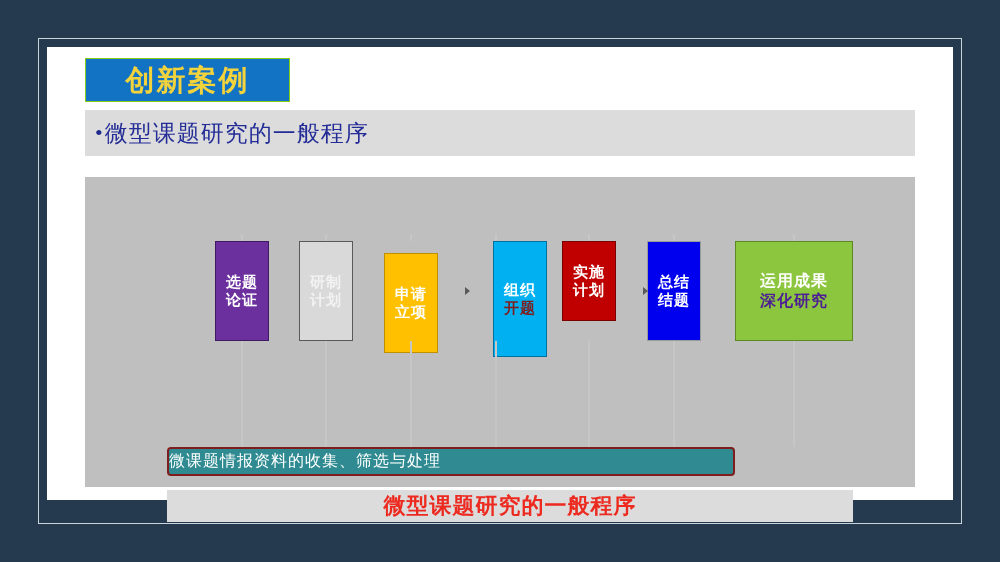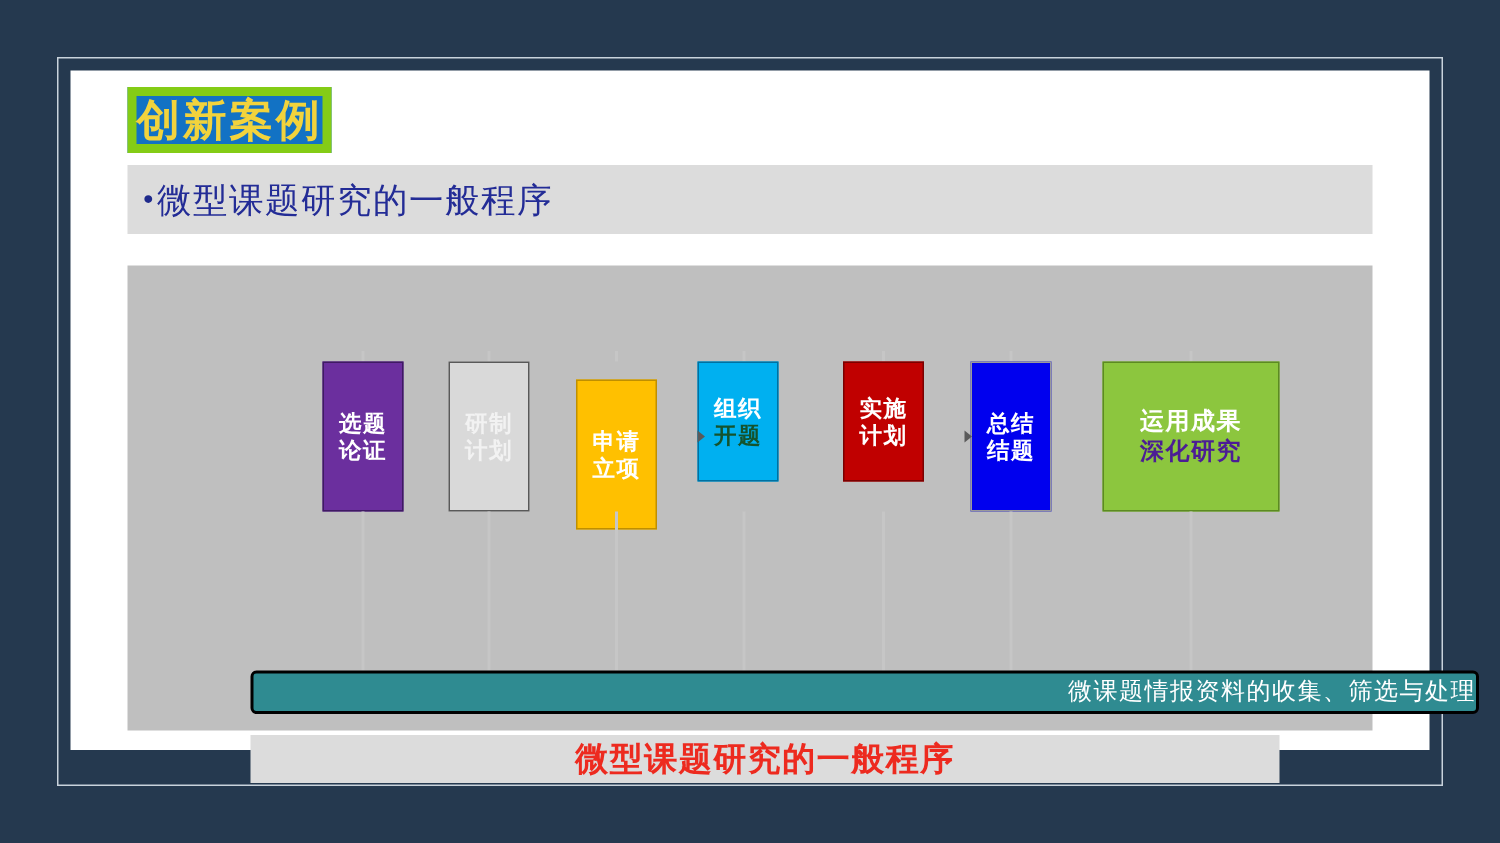--- a/index.html
+++ b/index.html
@@ -35,23 +35,23 @@
     left: 47px; top: 47px;
     width: 906px; height: 453px;
     background: #ffffff;
     box-sizing: border-box;
   }
 
   
   #title-chip {
     position: absolute;
     left: 38px; top: 11px;
-    width: 136px; height: 44px;
+    width: 205px; height: 44px;
     background: #1272c4;
-    border: 6px solid #84cc16;
+    border: 1px solid #84cc16;
     box-sizing: border-box;
     display: flex;
     align-items: center;
     justify-content: center;
   }
   #title-chip .title-text {
     color: #f2d33c;
     font-size: 29px;
     font-weight: bold;
     letter-spacing: 2px;
@@ -147,28 +147,28 @@
     width: 0; height: 0;
     border-top: 4px solid transparent;
     border-bottom: 4px solid transparent;
     border-left: 5px solid #5a5a5a;
   }
 
   
   #teal-bar {
     position: absolute;
     left: 82px; top: 270px;
-    width: 819px; height: 29px;
+    width: 568px; height: 29px;
     background: #2f8b91;
-    border: 2px solid #000000;
+    border: 2px solid #7f1d1d;
     border-radius: 4px;
     box-sizing: border-box;
     display: flex;
     align-items: center;
-    justify-content: flex-end;
+    justify-content: flex-start;
   }
   #teal-bar .teal-text {
     color: #ffffff;
     font-size: 16px;
     letter-spacing: 1px;
     font-family: "DejaVu Serif", "Liberation Serif", serif;
   }
 
   
   #caption-bar {
@@ -225,23 +225,23 @@
             <span class="step-line" style="color: rgb(255, 255, 255);">论证</span>
           </div>
           <div class="step-box" style="left: 214px; top: 64px; width: 54px; height: 100px; background: rgb(217, 217, 217); border: 1px solid rgb(89, 89, 89);">
             <span class="step-line" style="color: rgb(242, 242, 242);">研制</span>
             <span class="step-line" style="color: rgb(242, 242, 242);">计划</span>
           </div>
           <div class="step-box" style="left: 299px; top: 76px; width: 54px; height: 100px; background: rgb(255, 192, 0); border: 1px solid rgb(191, 143, 0);">
             <span class="step-line" style="color: rgb(255, 255, 255);">申请</span>
             <span class="step-line" style="color: rgb(255, 255, 255);">立项</span>
           </div>
-          <div class="step-box" style="left: 380px; top: 64px; width: 54px; height: 80px; background: rgb(0, 176, 240); border: 1px solid rgb(0, 112, 160);">
+          <div class="step-box" style="left: 408px; top: 64px; width: 54px; height: 116px; background: rgb(0, 176, 240); border: 1px solid rgb(0, 112, 160);">
             <span class="step-line" style="color: rgb(255, 255, 255);">组织</span>
-            <span class="step-line" style="color: #14532d;">开题</span>
+            <span class="step-line" style="color: #7f1d1d;">开题</span>
           </div>
           <div class="arrow-tick" style="left: 380px; top: 110px;"></div>
           <div class="step-box" style="left: 477px; top: 64px; width: 54px; height: 80px; background: rgb(192, 0, 0); border: 1px solid rgb(122, 0, 0);">
             <span class="step-line" style="color: rgb(255, 255, 255);">实施</span>
             <span class="step-line" style="color: rgb(255, 255, 255);">计划</span>
           </div>
           <div class="step-box" style="left: 562px; top: 64px; width: 54px; height: 100px; background: rgb(0, 0, 238); border: 1px solid rgb(154, 154, 154);">
             <span class="step-line" style="color: rgb(255, 255, 255);">总结</span>
             <span class="step-line" style="color: rgb(255, 255, 255);">结题</span>
           </div>

